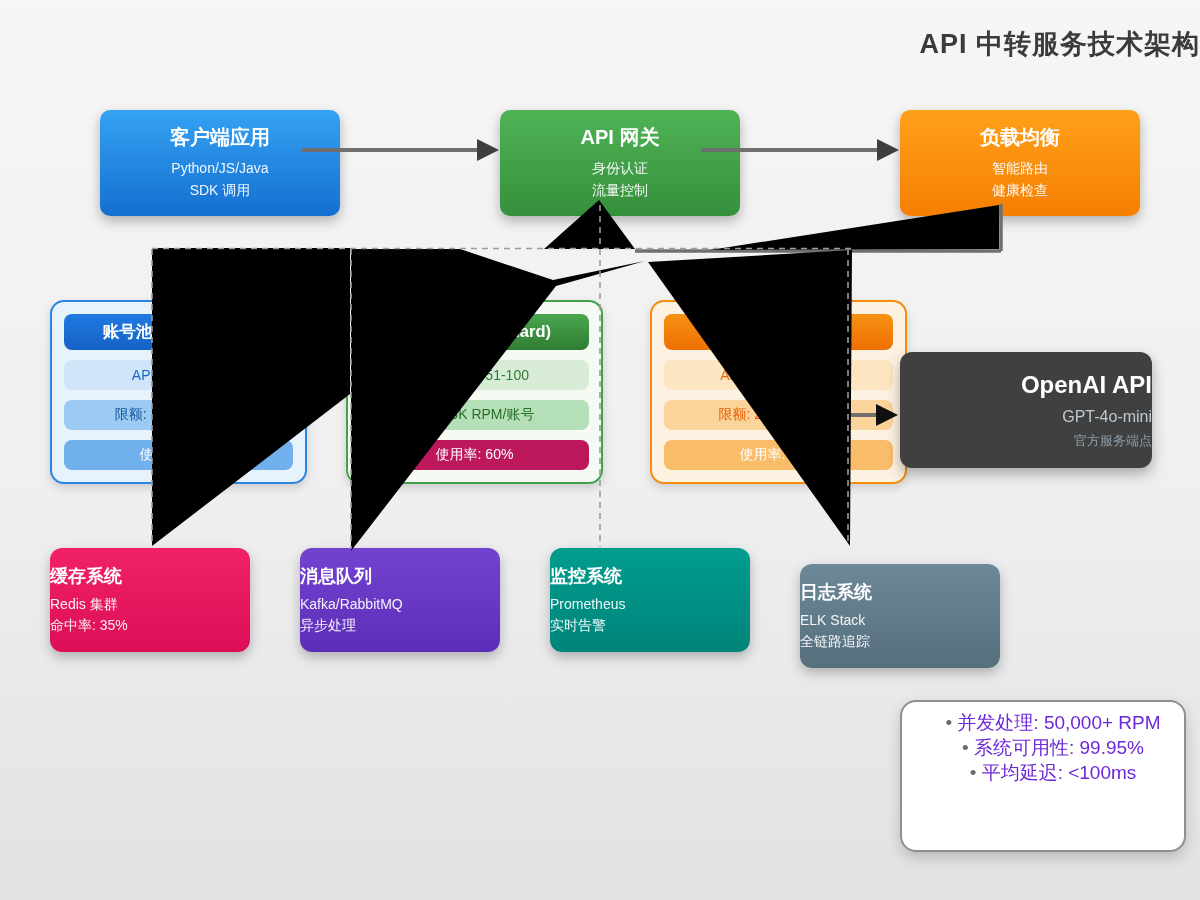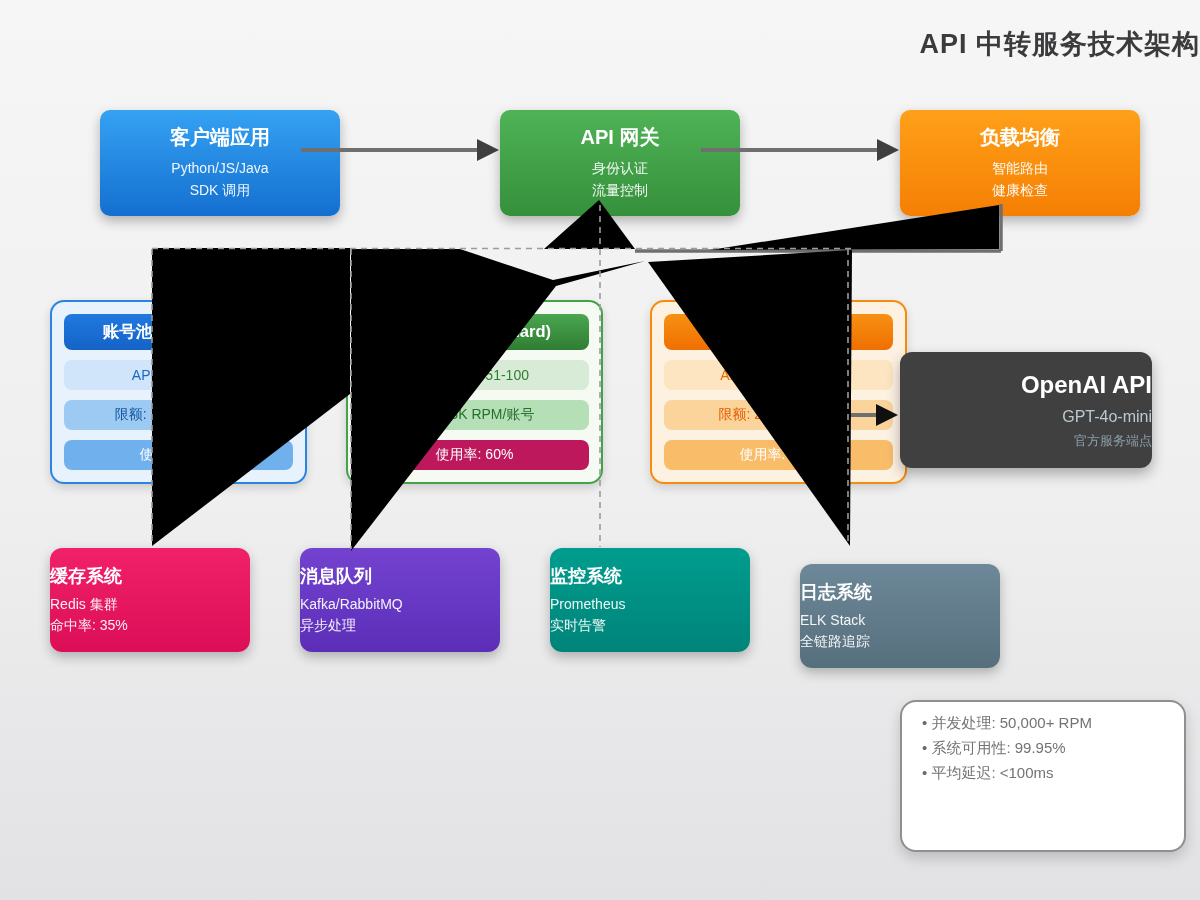--- a/index.html
+++ b/index.html
@@ -74,21 +74,21 @@
   .n-monitor{left:550px;background:linear-gradient(180deg,#009d8e,#00847a);}
   .n-logs{left:800px;background:linear-gradient(180deg,#6d8898,#566f7d);margin-top:16px;}
   
   .metrics{
     position:absolute;left:900px;top:700px;width:282px;height:148px;
     background:#fff;border:2px solid #8f8f8f;border-radius:16px;
     box-shadow:0 6px 14px rgba(0,0,0,.18);z-index:2;
   }
   .metrics .mt{text-align:center;font-size:18px;font-weight:bold;color:#232323;margin-top:13px;}
   .metrics ul{list-style:none;margin:8px 0 0 0;padding:0 0 0 20px;}
-  .metrics li{font-size:15px;color:#737373;line-height:25px;}
+  .metrics li{font-size:19px;color:#6d28d9;line-height:25px;text-align:center;}
   .metrics li::before{content:"• ";color:#6a6a6a;}
   
   .overlay{position:absolute;inset:0;z-index:10;pointer-events:none;}
 </style>
 </head>
 <body>
 
 <div class="canvas">
 
   <div class="title">API 中转服务技术架构</div>

